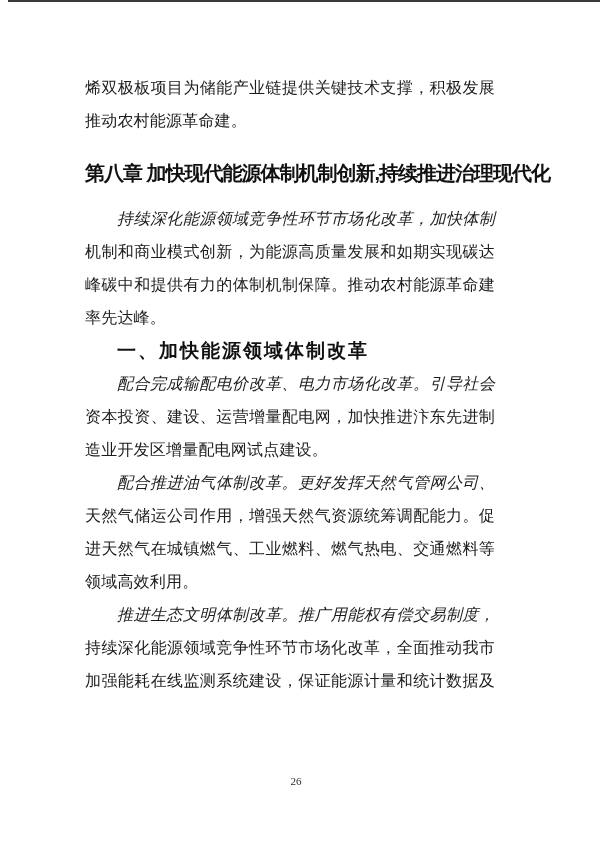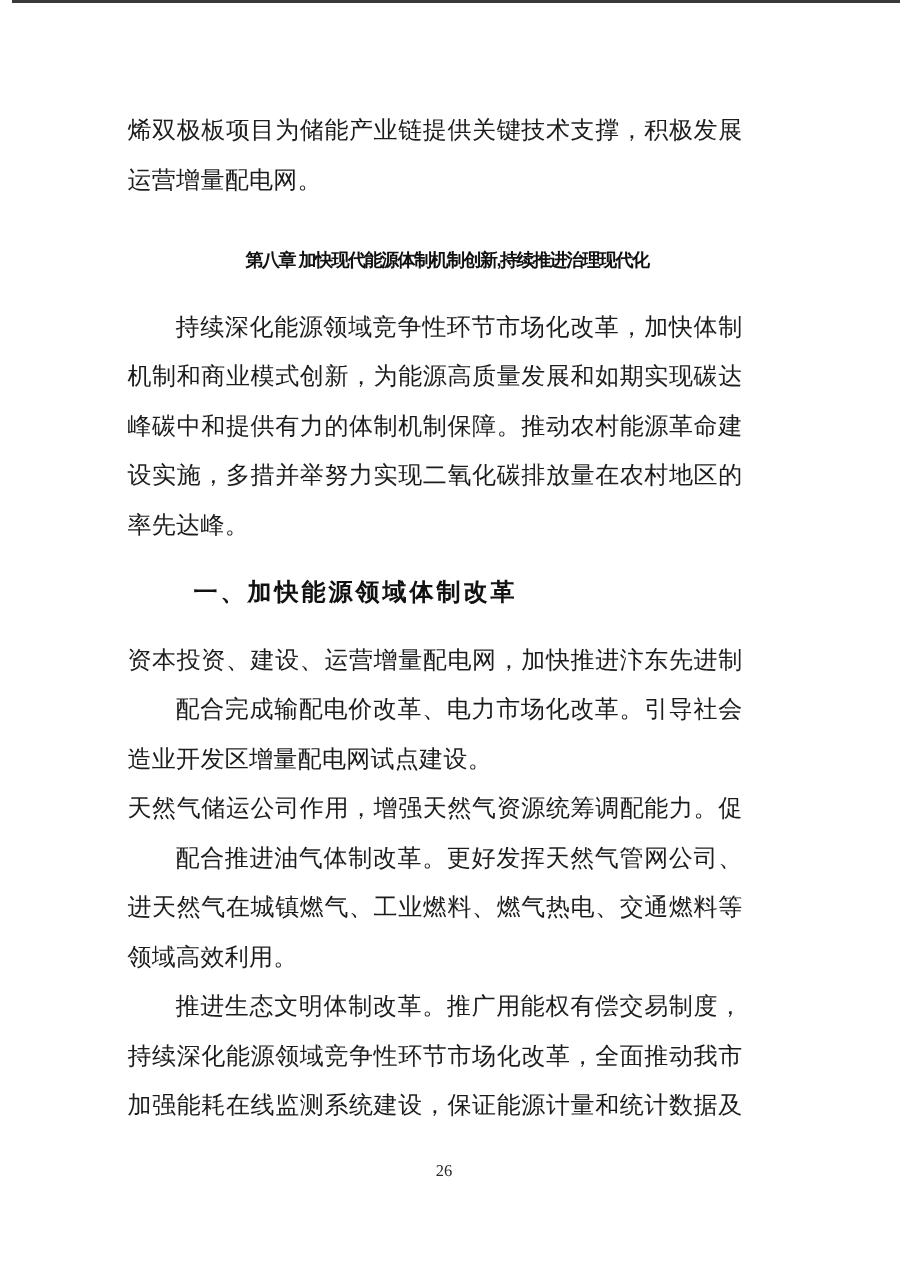--- a/index.html
+++ b/index.html
@@ -34,36 +34,37 @@
     text-align-last: justify;
     text-justify: inter-character;
     letter-spacing: 0.2px;
   }
   .bodyline.para-end {
     text-align: left;
     text-align-last: left;
   }
   .bodyline.indent {
     text-indent: 32px;
+    font-style: italic;
   }
   .chapter-heading {
-    margin: 20px 0 12px 16px;
+    margin: 20px 0 12px 0;
     font-family: "Liberation Sans", "DejaVu Sans", sans-serif;
     font-weight: bold;
-    font-size: 12px;
+    font-size: 20px;
     line-height: 33px;
     height: 33px;
     letter-spacing: -1px;
     white-space: nowrap;
     text-align: center;
     color: #111111;
   }
   .section-heading {
-    margin: 12px;
-    font-size: 16px;
+    margin: 0;
+    font-size: 19px;
     line-height: 33px;
     height: 33px;
     font-weight: bold;
     text-indent: 32px;
     letter-spacing: 2px;
     color: #111111;
   }
   .page-number {
     position: absolute;
     top: 772px;
@@ -75,38 +76,37 @@
     color: #2a2a2a;
   }
 </style>
 </head>
 <body>
 
 <div class="page">
   <div class="top-edge"></div>
 
   <div class="bodyline">烯双极板项目为储能产业链提供关键技术支撑，积极发展</div>
-  <div class="bodyline para-end">运营增量配电网。</div>
+  <div class="bodyline para-end">推动农村能源革命建。</div>
 
   <h1 class="chapter-heading">第八章 加快现代能源体制机制创新,持续推进治理现代化</h1>
 
   <div class="bodyline indent">持续深化能源领域竞争性环节市场化改革，加快体制</div>
   <div class="bodyline">机制和商业模式创新，为能源高质量发展和如期实现碳达</div>
   <div class="bodyline">峰碳中和提供有力的体制机制保障。推动农村能源革命建</div>
-  <div class="bodyline">设实施，多措并举努力实现二氧化碳排放量在农村地区的</div>
   <div class="bodyline para-end">率先达峰。</div>
 
   <h2 class="section-heading">一、加快能源领域体制改革</h2>
 
+  <div class="bodyline indent">配合完成输配电价改革、电力市场化改革。引导社会</div>
   <div class="bodyline">资本投资、建设、运营增量配电网，加快推进汴东先进制</div>
-  <div class="bodyline indent">配合完成输配电价改革、电力市场化改革。引导社会</div>
   <div class="bodyline para-end">造业开发区增量配电网试点建设。</div>
 
+  <div class="bodyline indent">配合推进油气体制改革。更好发挥天然气管网公司、</div>
   <div class="bodyline">天然气储运公司作用，增强天然气资源统筹调配能力。促</div>
-  <div class="bodyline indent">配合推进油气体制改革。更好发挥天然气管网公司、</div>
   <div class="bodyline">进天然气在城镇燃气、工业燃料、燃气热电、交通燃料等</div>
   <div class="bodyline para-end">领域高效利用。</div>
 
   <div class="bodyline indent">推进生态文明体制改革。推广用能权有偿交易制度，</div>
   <div class="bodyline">持续深化能源领域竞争性环节市场化改革，全面推动我市</div>
   <div class="bodyline">加强能耗在线监测系统建设，保证能源计量和统计数据及</div>
 
   <div class="page-number">26</div>
 </div>
 

